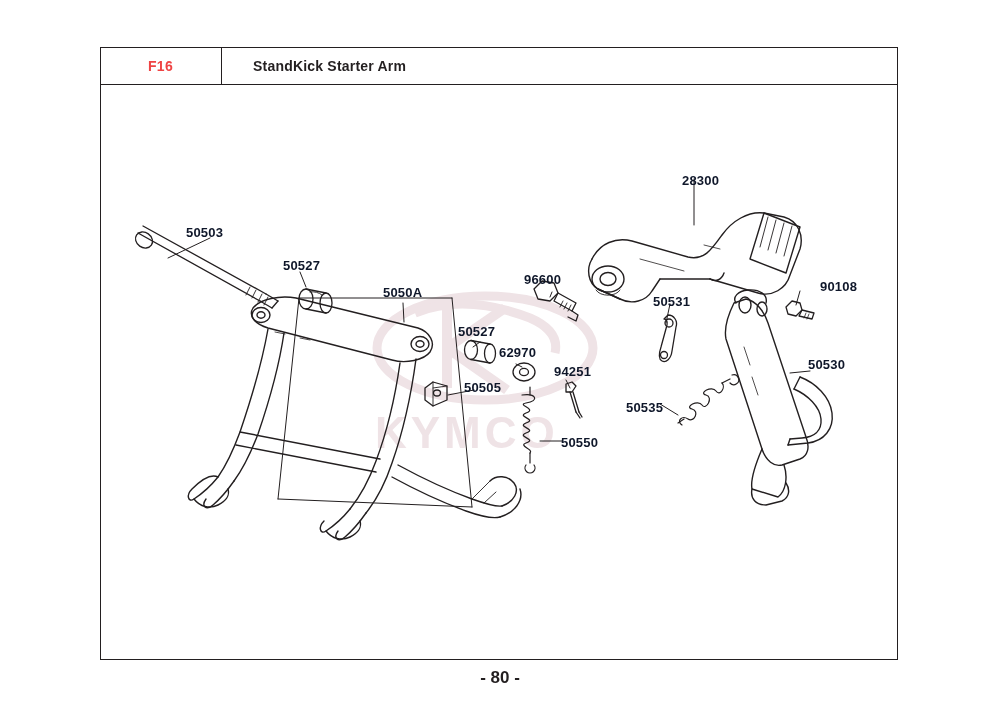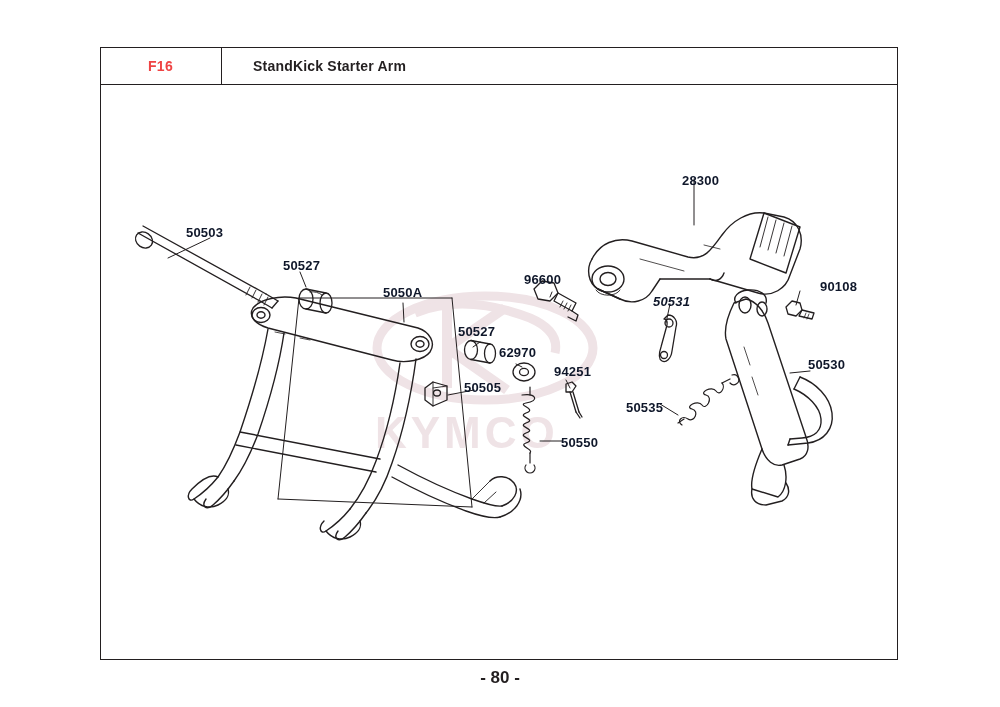--- a/index.html
+++ b/index.html
@@ -307,19 +307,19 @@
   <div class="lbl" style="left:186px; top:225px;">50503</div>
   <div class="lbl" style="left:283px; top:258px;">50527</div>
   <div class="lbl" style="left:383px; top:285px;text-align:center;">5050A</div>
   <div class="lbl" style="left:458px; top:324px;">50527</div>
   <div class="lbl" style="left:499px; top:345px;">62970</div>
   <div class="lbl" style="left:464px; top:380px;">50505</div>
   <div class="lbl" style="left:554px; top:364px;">94251</div>
   <div class="lbl" style="left:561px; top:435px;">50550</div>
   <div class="lbl" style="left:524px; top:272px;">96600</div>
   <div class="lbl" style="left:682px; top:173px;">28300</div>
-  <div class="lbl" style="left:653px; top:294px;font-style:italic;">50531</div>
+  <div class="lbl" style="left:653px; top:294px;">50531</div>
   <div class="lbl" style="left:626px; top:400px;">50535</div>
   <div class="lbl" style="left:780px; top:279px;margin-left:40px;">90108</div>
   <div class="lbl" style="left:808px; top:357px;">50530</div>
 
   <div class="page-number">- 80 -</div>
 </div>
 
 </body></html>

